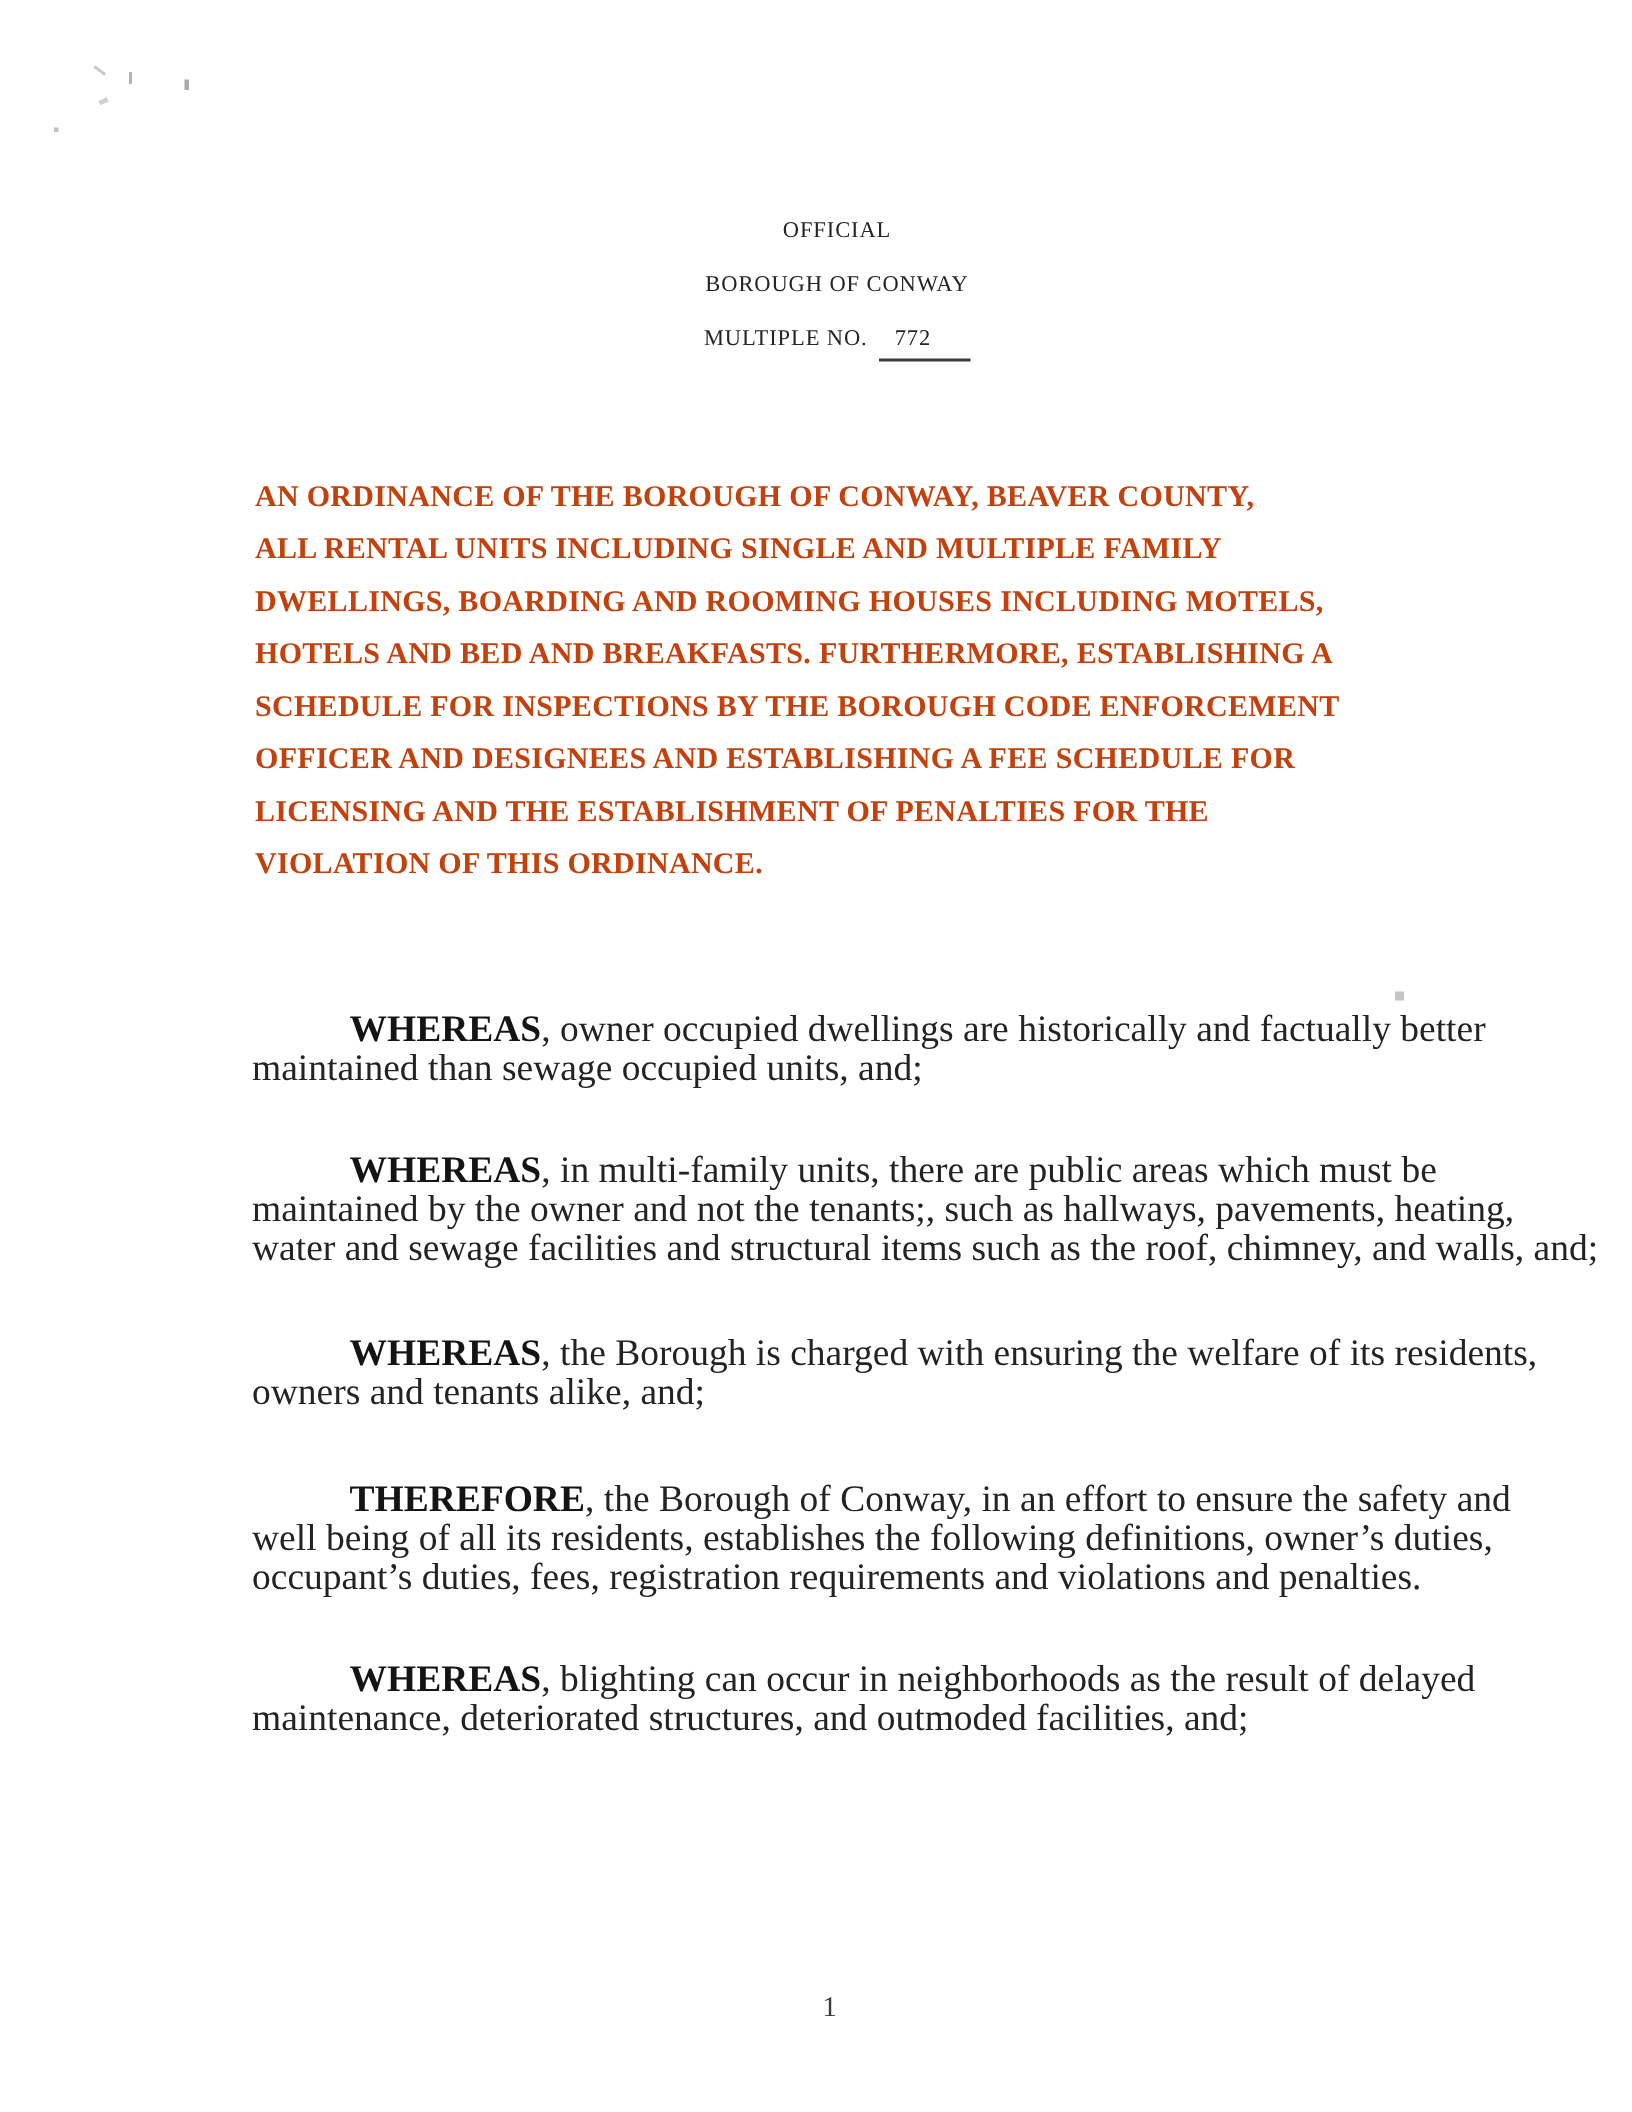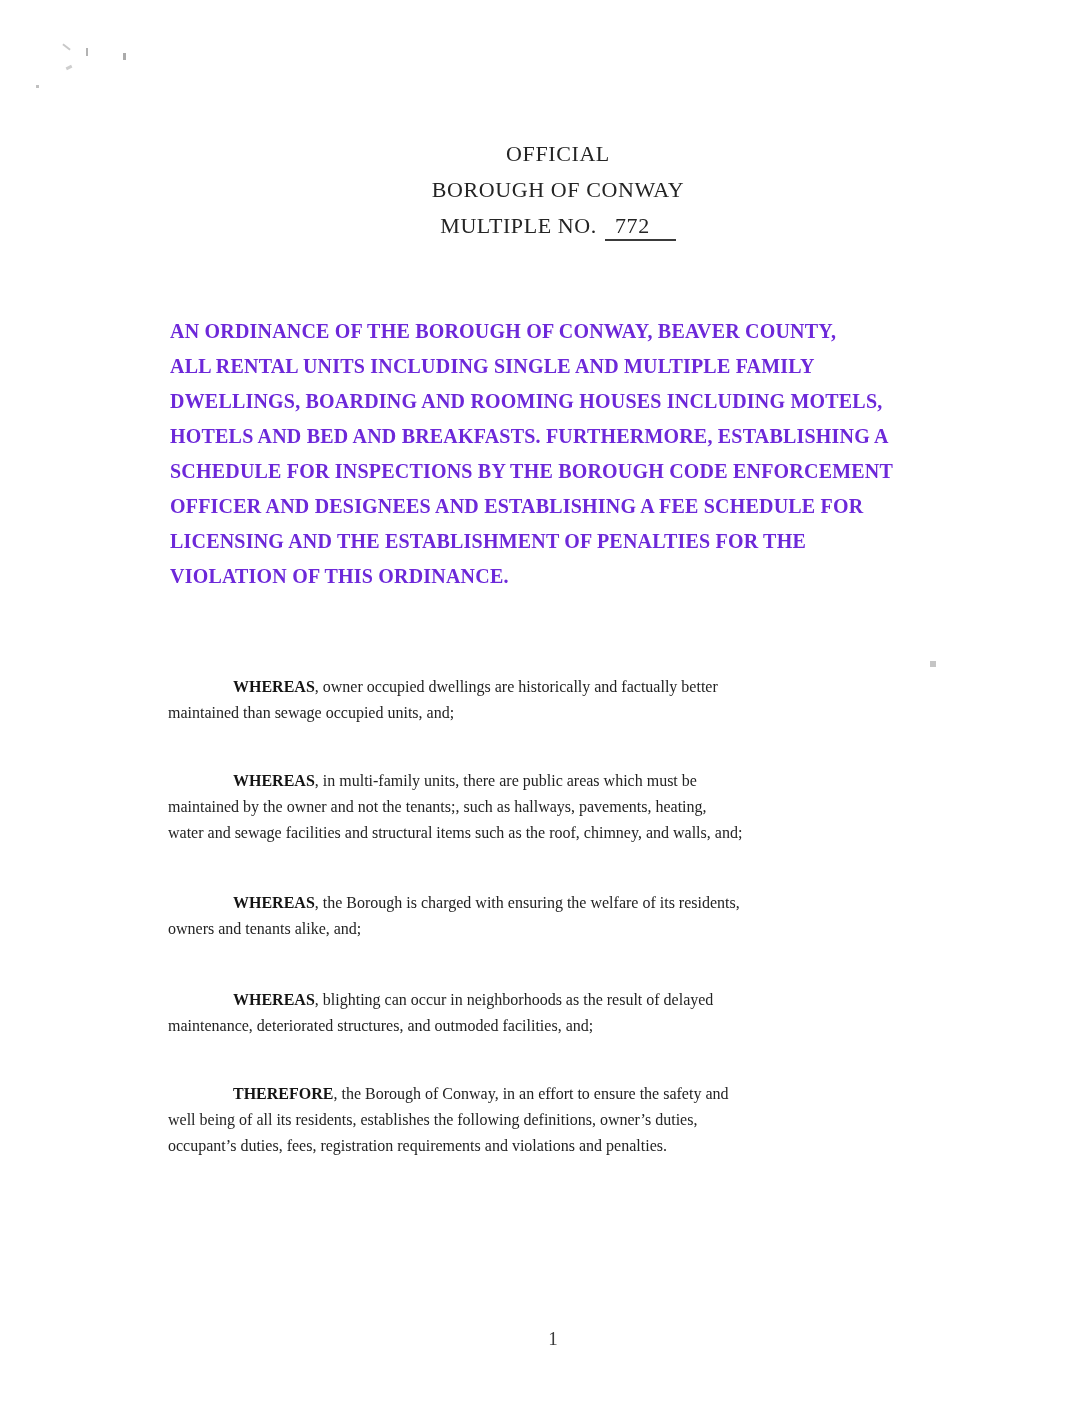--- a/index.html
+++ b/index.html
@@ -18,46 +18,46 @@
   .a1 { left: 62px;  top: 46px;  width: 9px;  height: 2px; background: #b5b5b5; transform: rotate(38deg); }
   .a2 { left: 86px;  top: 48px;  width: 2px;  height: 8px; background: #9a9a9a; }
   .a3 { left: 123px; top: 53px;  width: 3px;  height: 7px; background: #8f8f8f; }
   .a4 { left: 66px;  top: 66px;  width: 6px;  height: 3px; background: #bdbdbd; transform: rotate(-25deg); }
   .a5 { left: 36px;  top: 85px;  width: 3px;  height: 3px; background: #ababab; }
   .a6 { left: 930px; top: 661px; width: 6px;  height: 6px; background: #b2b2b2; }
 
   .header {
     margin: 136px 140px 0 168px;
     text-align: center;
-    font-size: 22px;
+    font-size: 15px;
     line-height: 36px;
     letter-spacing: 0.6px;
     color: #242424;
   }
   .ord-blank {
     display: inline-block;
     border-bottom: 2px solid #3a3a3a;
     padding: 0 26px 1px 10px;
     margin-left: 8px;
     line-height: 24px;
   }
 
   .title {
     margin: 70px 140px 12px 170px;
     font-weight: bold;
     font-size: 20px;
     line-height: 35px;
     letter-spacing: 0.2px;
-    color: #6d28d9;
+    color: #c2410c;
   }
   .t-line { white-space: nowrap; }
 
   .body-text {
     margin: 0 140px 0 168px;
-    font-size: 16px;
+    font-size: 25px;
     line-height: 26px;
     color: #232323;
   }
   .para .line { white-space: nowrap; }
   .para .line.first { padding-left: 65px; }
   .lead { font-weight: bold; color: #141414; }
   .para:nth-of-type(1) { margin-top: 80px; }
   .para:nth-of-type(2) { margin-top: 42px; }
   .para:nth-of-type(3) { margin-top: 44px; }
   .para:nth-of-type(4) { margin-top: 45px; }
@@ -124,31 +124,31 @@
 
     <div class="para">
       <div class="line first">
         <span class="lead">WHEREAS</span><span>, the Borough is charged with ensuring the welfare of its residents,</span>
       </div>
       <div class="line">owners and tenants alike, and;</div>
     </div>
 
     <div class="para">
       <div class="line first">
-        <span class="lead">WHEREAS</span><span>, blighting can occur in neighborhoods as the result of delayed</span>
+        <span class="lead">THEREFORE</span><span>, the Borough of Conway, in an effort to ensure the safety and</span>
       </div>
-      <div class="line">maintenance, deteriorated structures, and outmoded facilities, and;</div>
+      <div class="line">well being of all its residents, establishes the following definitions, owner’s duties,</div>
+      <div class="line">occupant’s duties, fees, registration requirements and violations and penalties.</div>
     </div>
 
     <div class="para">
       <div class="line first">
-        <span class="lead">THEREFORE</span><span>, the Borough of Conway, in an effort to ensure the safety and</span>
+        <span class="lead">WHEREAS</span><span>, blighting can occur in neighborhoods as the result of delayed</span>
       </div>
-      <div class="line">well being of all its residents, establishes the following definitions, owner’s duties,</div>
-      <div class="line">occupant’s duties, fees, registration requirements and violations and penalties.</div>
+      <div class="line">maintenance, deteriorated structures, and outmoded facilities, and;</div>
     </div>
 
   </div>
 
   <div class="page-number">
     <span>1</span>
   </div>
 
 </div>
 

